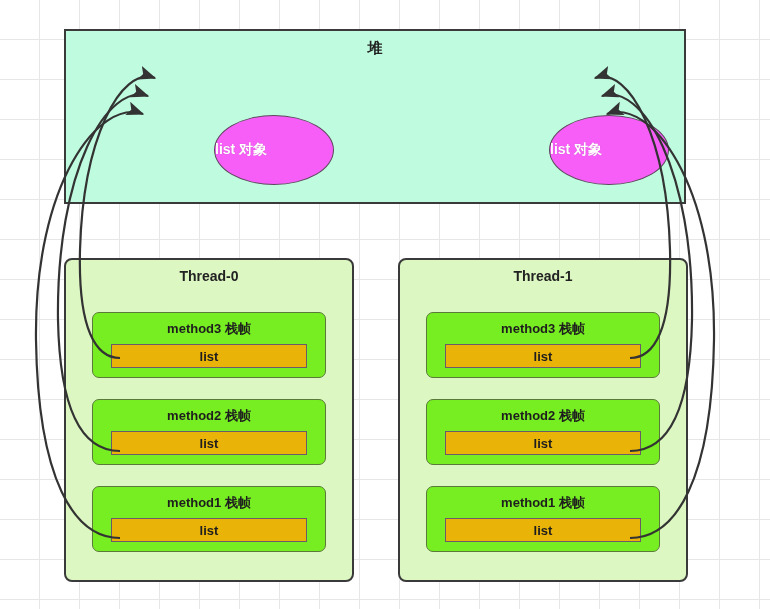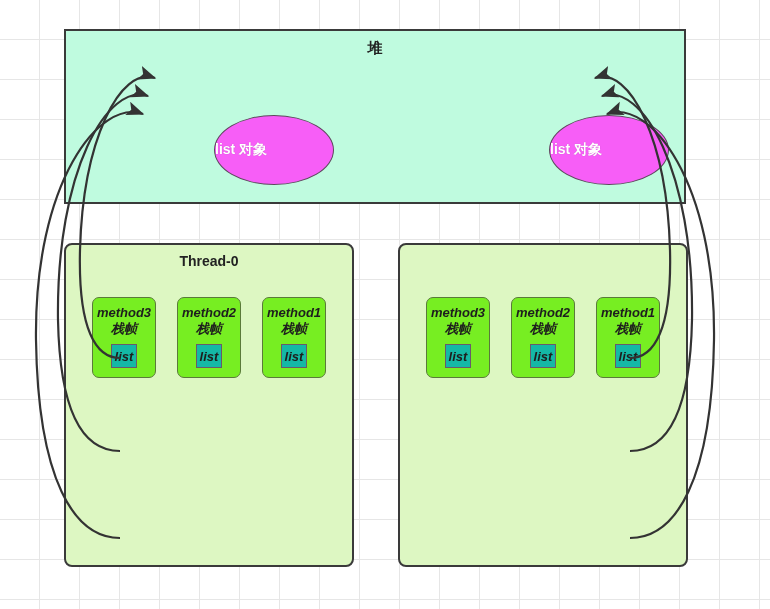--- a/index.html
+++ b/index.html
@@ -73,21 +73,21 @@
     font-size: 14px;
     font-weight: bold;
     text-shadow: 0 0 1px rgba(0,0,0,.25);
   }
   .obj-left  { left: 148px; top: 84px; }
   .obj-right { left: 483px; top: 84px; }
 
   
   .thread-box {
     position: absolute;
-    top: 243px;
+    top: 258px;
     width: 290px;
     height: 324px;
     background: #ddf7c2;
     border: 2px solid #3a3a3a;
     border-radius: 8px;
     box-sizing: border-box;
     z-index: 2;
   }
   .thread-0 { left: 64px; }
   .thread-1 { left: 398px; }
@@ -100,42 +100,41 @@
     font-size: 14px;
     font-weight: bold;
     color: #222222;
   }
   .frames {
     position: absolute;
     left: 26px;
     top: 52px;
     right: 26px;
     display: flex;
-    flex-direction: row;
+    flex-direction: column;
     gap: 21px;
-    font-style: italic;
   }
   .frame {
     background: #77ee22;
     border: 1.5px solid #5a7a3a;
     border-radius: 7px;
     padding: 7px 0 9px 0;
     box-sizing: border-box;
   }
   .frame-title {
     text-align: center;
     font-size: 13px;
     font-weight: bold;
     color: #1e1e1e;
     margin-bottom: 6px;
   }
   .var-box {
     margin: 0 18px;
     height: 24px;
-    background: #14b8a6;
+    background: #eab308;
     border: 1.5px solid #6a5a6a;
     display: flex;
     align-items: center;
     justify-content: center;
     font-size: 13px;
     font-weight: bold;
     color: #1e1e1e;
     box-sizing: border-box;
   }
 </style>
@@ -192,20 +191,21 @@
 
       <div class="frame">
         <div class="frame-title">method1 栈帧</div>
         <div class="var-box">list</div>
       </div>
 
     </div>
   </div>
 
   <div class="thread-box thread-1">
+    <div class="thread-title">Thread-1</div>
     <div class="frames">
 
       <div class="frame">
         <div class="frame-title">method3 栈帧</div>
         <div class="var-box">list</div>
       </div>
 
       <div class="frame">
         <div class="frame-title">method2 栈帧</div>
         <div class="var-box">list</div>

